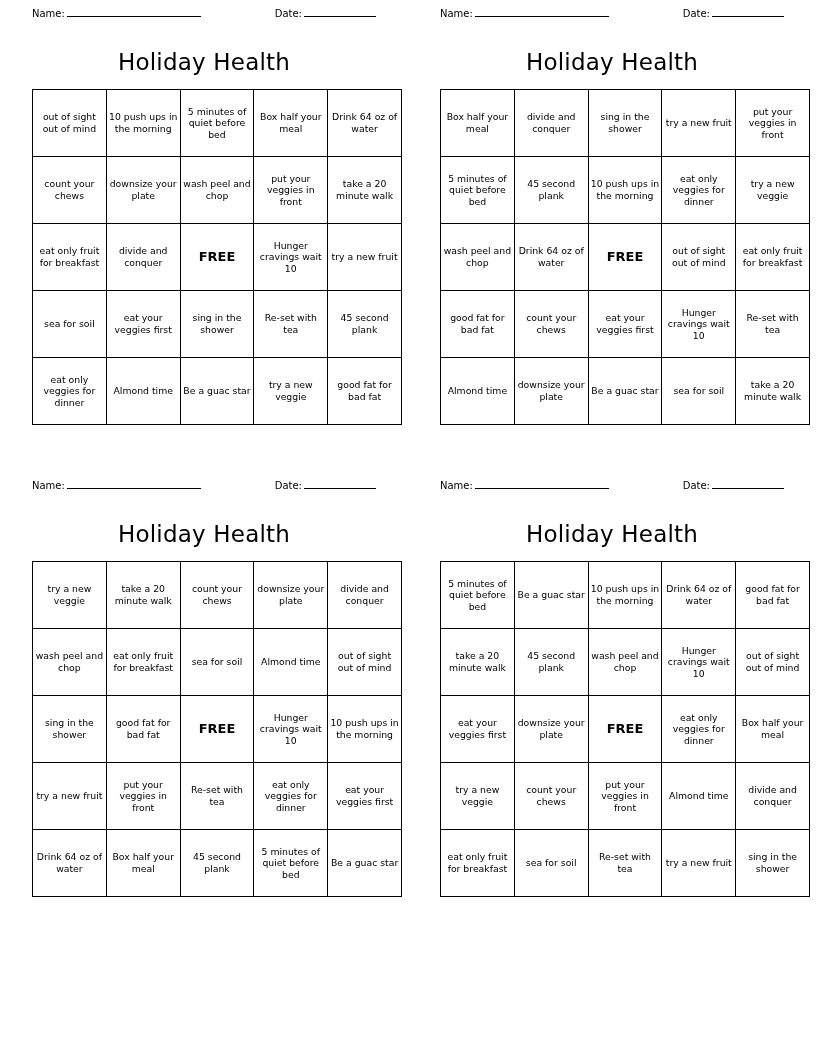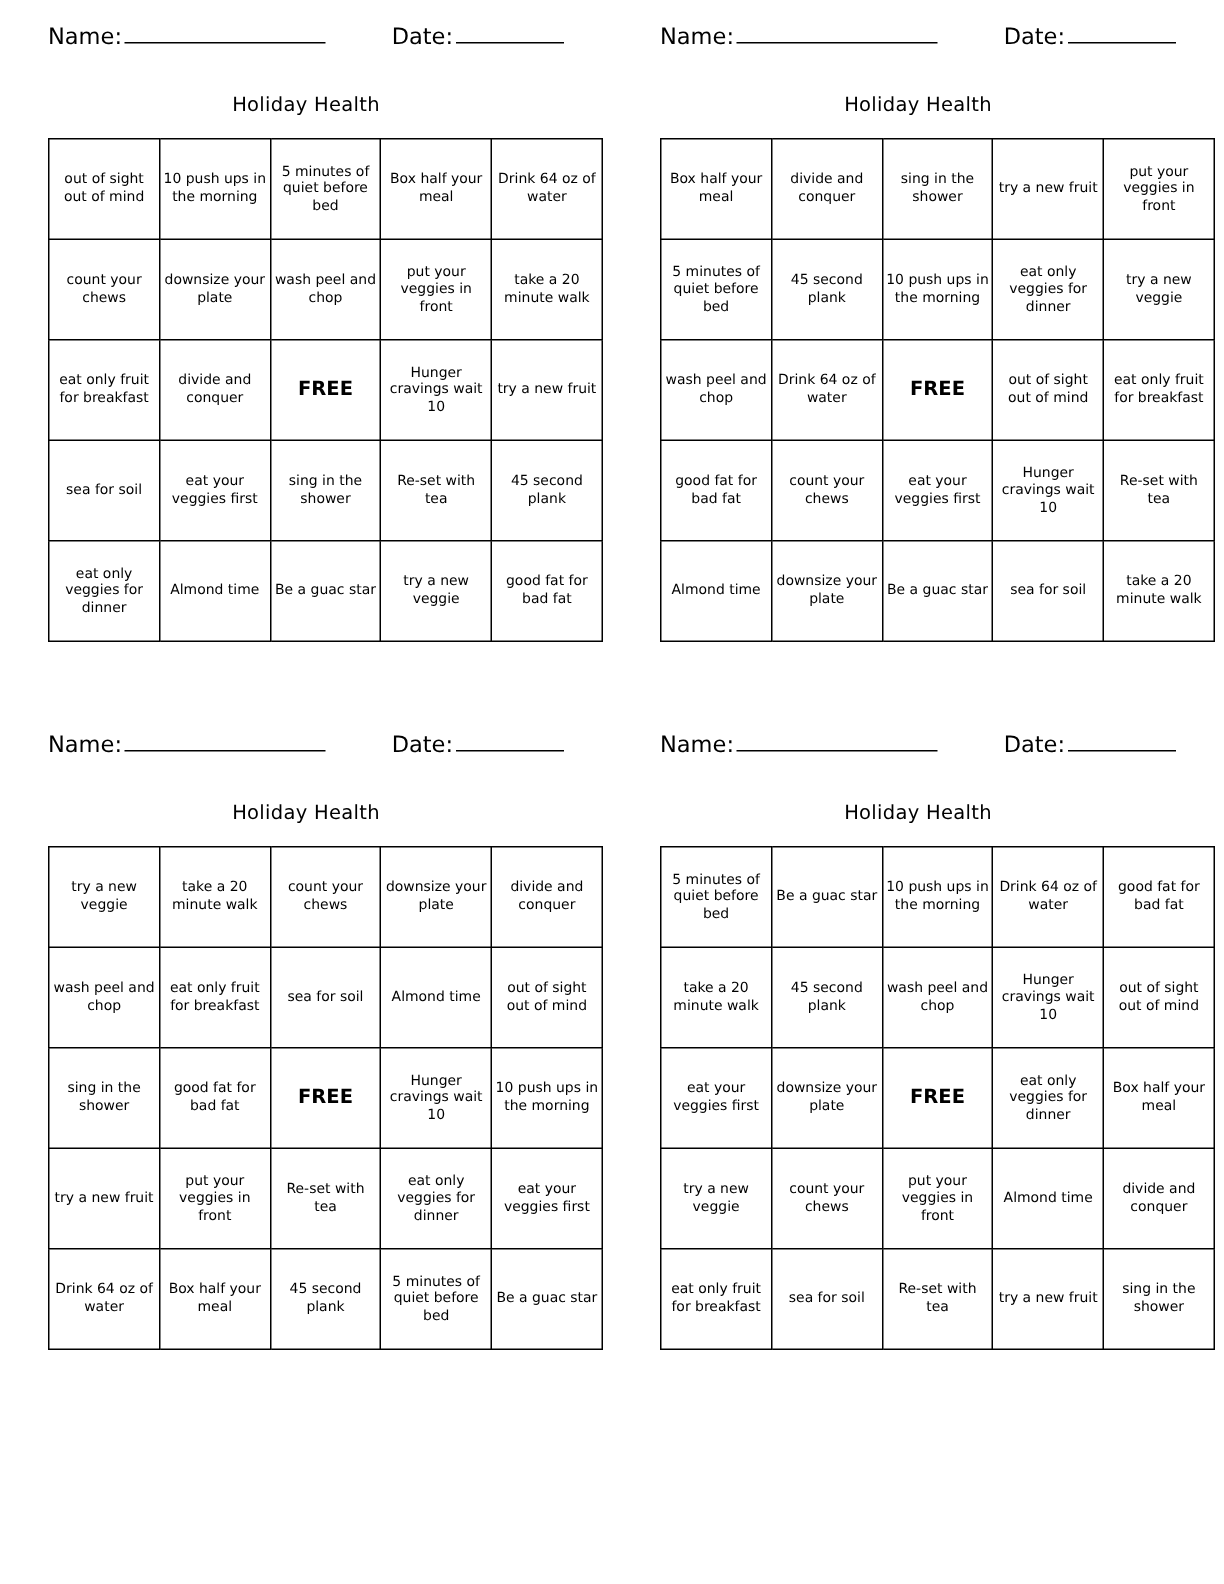--- a/index.html
+++ b/index.html
@@ -32,40 +32,40 @@
     position: relative;
   }
   .card-inner {
     width: 344px;
     margin: 0 auto;
   }
   .meta-row {
     display: flex;
     justify-content: space-between;
     align-items: flex-start;
-    font-size: 15px;
-    padding-top: 15px;
+    font-size: 10px;
+    padding-top: 5px;
     white-space: nowrap;
   }
   .meta-name, .meta-date {
     display: inline-block;
   }
   .rule {
     display: inline-block;
     border-bottom: 1px solid #000;
     height: 11px;
     margin-left: 2px;
     vertical-align: baseline;
   }
   .rule-name { width: 134px; }
   .rule-date { width: 72px; }
 
   .card-title {
     text-align: center;
-    font-size: 13px;
+    font-size: 23px;
     font-weight: normal;
     margin: 30px 0 14px 0;
     letter-spacing: 0.2px;
   }
 
   table.bingo {
     border-collapse: collapse;
     width: 344px;
     table-layout: fixed;
   }

